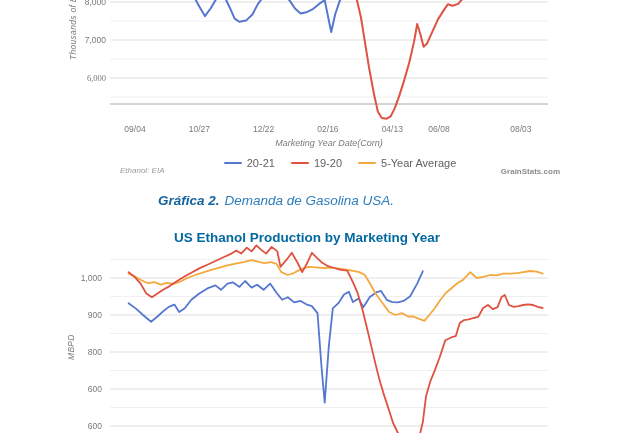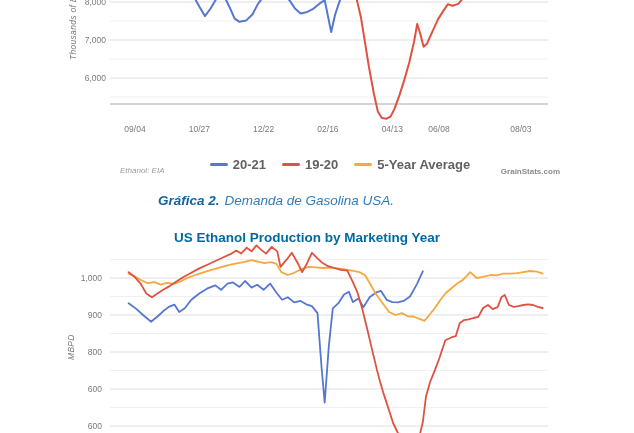--- a/index.html
+++ b/index.html
@@ -13,21 +13,21 @@
   .ylab{position:absolute;writing-mode:vertical-rl;transform:rotate(180deg);
         font-size:8.5px;font-style:italic;color:#7a7a7a;letter-spacing:.3px;white-space:nowrap;}
   .ylab-top{left:68px;top:-40px;height:100px;}
   .ylab-bot{left:66px;top:305px;height:55px;}
   .xlab{position:absolute;left:110px;width:438px;top:138px;text-align:center;
         font-style:italic;font-size:9px;color:#7a7a7a;}
   .legend{position:absolute;left:110px;width:460px;top:157px;display:flex;
           justify-content:center;gap:16px;align-items:center;}
   .leg-item{display:flex;align-items:center;gap:5px;}
   .leg-swatch{width:18px;height:2.5px;border-radius:2px;}
-  .leg-label{font-size:13px;color:#616161;font-weight:bold;}
+  .leg-label{font-size:11px;color:#616161;}
   .source{position:absolute;left:120px;top:166px;font-style:italic;font-size:8px;color:#9a9a9a;}
   .brand{position:absolute;left:450px;width:110px;top:167px;text-align:right;
          font-weight:bold;font-size:8px;color:#8c8c8c;}
   .caption{position:absolute;left:0;width:552px;top:193px;text-align:center;
            font-size:13.5px;font-style:italic;}
   .cap-b{font-weight:bold;color:#16649f;margin-right:5px;}
   .cap-i{color:#2e7dbd;}
   .title2{position:absolute;left:0;width:614px;top:230px;text-align:center;
           font-weight:bold;font-size:13.5px;color:#0369a1;}
 </style>
@@ -57,31 +57,32 @@
       <line x1="110" y1="426" x2="548" y2="426" stroke="#dedede" stroke-width="1"></line>
       <polyline points="128.6,303.2 136.6,309.1 143.0,315.0 151.1,321.7 157.5,316.5 163.1,311.3 168.8,306.9 174.4,304.6 179.2,312.0 184.8,308.3 191.3,299.8 199.3,293.5 207.4,288.4 215.4,285.4 221.0,289.8 227.5,283.6 233.1,282.4 239.5,286.9 245.1,281.0 251.6,287.6 257.2,284.7 263.6,289.8 270.1,283.6 276.5,292.8 282.1,299.8 287.8,297.2 294.2,302.4 300.6,300.9 306.3,304.3 311.9,306.1 317.5,313.1 321.5,366.8 324.7,402.7 328.8,346.4 332.8,308.3 338.4,303.2 344.0,294.6 348.9,291.7 352.9,302.1 358.5,298.4 363.3,307.2 369.8,296.9 377.0,292.1 381.0,290.9 386.7,299.8 392.3,302.1 397.9,302.4 403.5,300.9 410.0,296.5 417.2,283.6 422.8,271.3" fill="none" stroke="#5577cf" stroke-width="1.8" stroke-linejoin="round" stroke-linecap="round"></polyline>
       <polyline points="128.6,273.6 135.0,276.5 141.4,280.2 147.9,283.2 154.3,282.1 160.7,284.7 167.2,282.8 173.6,283.9 180.0,281.7 187.3,278.0 195.3,275.0 203.3,272.4 211.4,269.9 219.4,267.6 227.5,265.4 235.5,263.6 243.5,262.1 251.6,260.2 258.0,261.7 264.4,263.2 270.9,262.1 276.5,263.9 281.3,272.1 287.8,275.0 294.2,272.8 301.4,269.1 308.7,266.9 315.9,267.3 323.1,268.0 330.4,267.6 337.6,268.4 344.8,269.5 352.1,270.6 359.3,272.1 364.9,275.0 369.8,283.2 375.4,293.2 382.6,303.2 389.1,312.0 395.5,315.0 401.9,313.1 408.4,316.5 413.2,316.5 418.8,318.7 424.4,320.9 429.3,315.0 434.9,308.0 440.5,299.8 446.1,292.8 451.8,288.0 457.4,283.2 463.0,279.9 470.3,272.1 476.7,278.0 483.1,276.9 490.4,275.0 496.8,275.4 503.2,273.6 509.7,273.6 516.9,273.2 523.3,272.1 529.8,271.0 537.0,271.7 542.6,273.6" fill="none" stroke="#f5a83e" stroke-width="1.8" stroke-linejoin="round" stroke-linecap="round"></polyline>
       <polyline points="128.6,272.1 135.0,277.3 140.6,283.6 146.3,293.5 151.9,297.2 157.5,293.5 163.1,289.8 169.6,286.1 176.0,281.7 183.2,277.3 191.3,272.8 199.3,268.4 207.4,264.7 215.4,261.0 223.4,257.3 231.5,253.6 236.3,250.6 241.1,253.6 246.8,247.7 251.6,251.4 256.4,245.4 261.2,249.9 266.1,253.6 271.7,246.9 277.3,251.4 280.5,266.9 286.2,260.2 291.8,252.8 297.4,262.5 302.2,272.1 307.1,263.2 311.9,252.8 316.7,257.6 322.3,262.8 328.0,266.2 334.4,268.0 340.8,269.9 347.3,270.6 352.9,282.1 357.7,293.2 362.5,309.8 367.4,329.8 372.2,350.1 377.0,370.1 380.2,382.3 383.4,393.1 386.7,403.1 389.9,413.1 393.1,423.0 397.9,433.0 402.7,442.6 406.8,447.5 410.8,448.9 414.8,446.4 418.8,438.9 422.8,422.3 426.0,396.4 430.1,382.0 434.9,370.1 439.7,357.2 445.3,340.2 451.8,337.2 455.8,336.1 459.8,323.1 463.8,320.2 468.7,319.4 473.5,318.0 478.3,316.9 483.1,308.0 488.0,305.0 492.8,309.1 497.6,307.2 501.6,296.9 504.8,295.0 508.9,305.0 513.7,306.9 518.5,306.1 523.3,305.0 528.2,304.3 533.0,305.0 537.8,306.9 542.6,308.0" fill="none" stroke="#df5241" stroke-width="1.8" stroke-linejoin="round" stroke-linecap="round"></polyline>
     </svg>
 
   <div class="ylab ylab-top">Thousands of Barrels</div>
   <div class="yt0" id="yticks-0">
       <div class="ytick" style="top: -3px;">8,000</div>
       <div class="ytick" style="top: 35px;">7,000</div>
-      <div class="ytick" style="top: 73px;">6,000</div>
+      <div class="ytick" style="top: 73px; font-family: Liberation Serif, serif;">6,000</div>
     </div>
   <div id="xticks-0">
       <div class="xtick" style="left: 113px;">09/04</div>
       <div class="xtick" style="left: 177.32px;">10/27</div>
       <div class="xtick" style="left: 241.64px;">12/22</div>
       <div class="xtick" style="left: 305.96px;">02/16</div>
       <div class="xtick" style="left: 370.28px;">04/13</div>
       <div class="xtick" style="left: 417px;">06/08</div>
       <div class="xtick" style="left: 498.92px;">08/03</div>
     </div>
+  <div class="xlab">Marketing Year Date(Corn)</div>
   <div class="legend" id="legend-0">
       <span class="leg-item">
         <span class="leg-swatch" style="background: rgb(85, 119, 207);"></span>
         <span class="leg-label">20-21</span>
       </span>
       <span class="leg-item">
         <span class="leg-swatch" style="background: rgb(223, 82, 65);"></span>
         <span class="leg-label">19-20</span>
       </span>
       <span class="leg-item">

